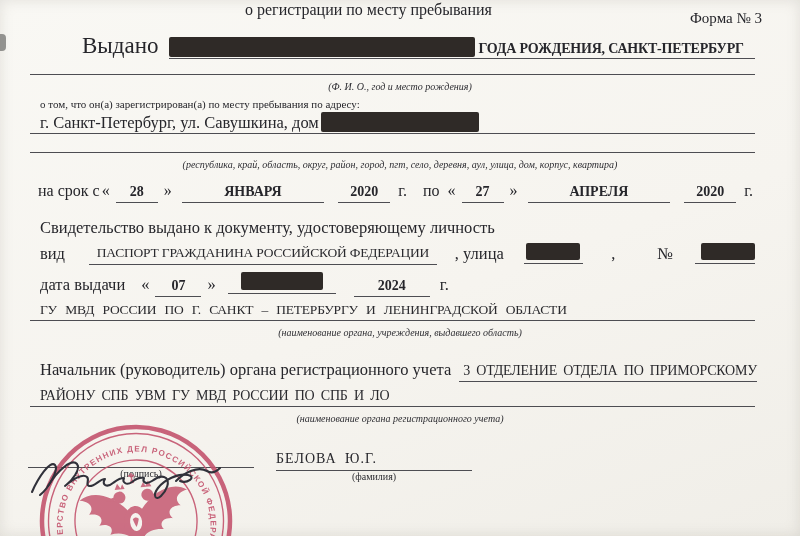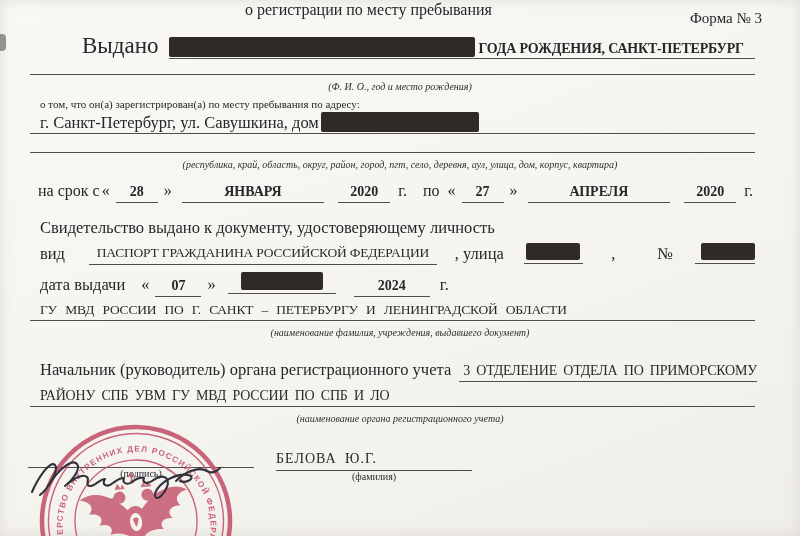--- a/index.html
+++ b/index.html
@@ -166,21 +166,21 @@
     <span class="fld f-dbar">
         <span class="bar bar-date"></span>
       </span>
     <span class="fld f-dyear">2024</span>
     <span class="g-suffix">г.</span>
   </div>
 
   <div class="row-gu">
     <span class="typed gu-text">ГУ МВД РОССИИ ПО Г. САНКТ – ПЕТЕРБУРГУ И ЛЕНИНГРАДСКОЙ ОБЛАСТИ</span>
   </div>
-  <div class="cap cap-row">(наименование фамилия, учреждения, выдавшего документ)</div>
+  <div class="cap cap-row">(наименование органа, учреждения, выдавшего область)</div>
 
   <div class="row-head">
     <span class="head-label">Начальник (руководитель) органа регистрационного учета</span>
     <span class="fld f-org1"><span class="typed" style="font-size:14px;word-spacing:3px;">3 ОТДЕЛЕНИЕ ОТДЕЛА ПО ПРИМОРСКОМУ</span></span>
   </div>
   <div class="row-head2">
     <span class="typed">РАЙОНУ СПБ УВМ ГУ МВД РОССИИ ПО СПБ И ЛО</span>
   </div>
   <div class="cap cap-row">(наименование органа регистрационного учета)</div>
 

